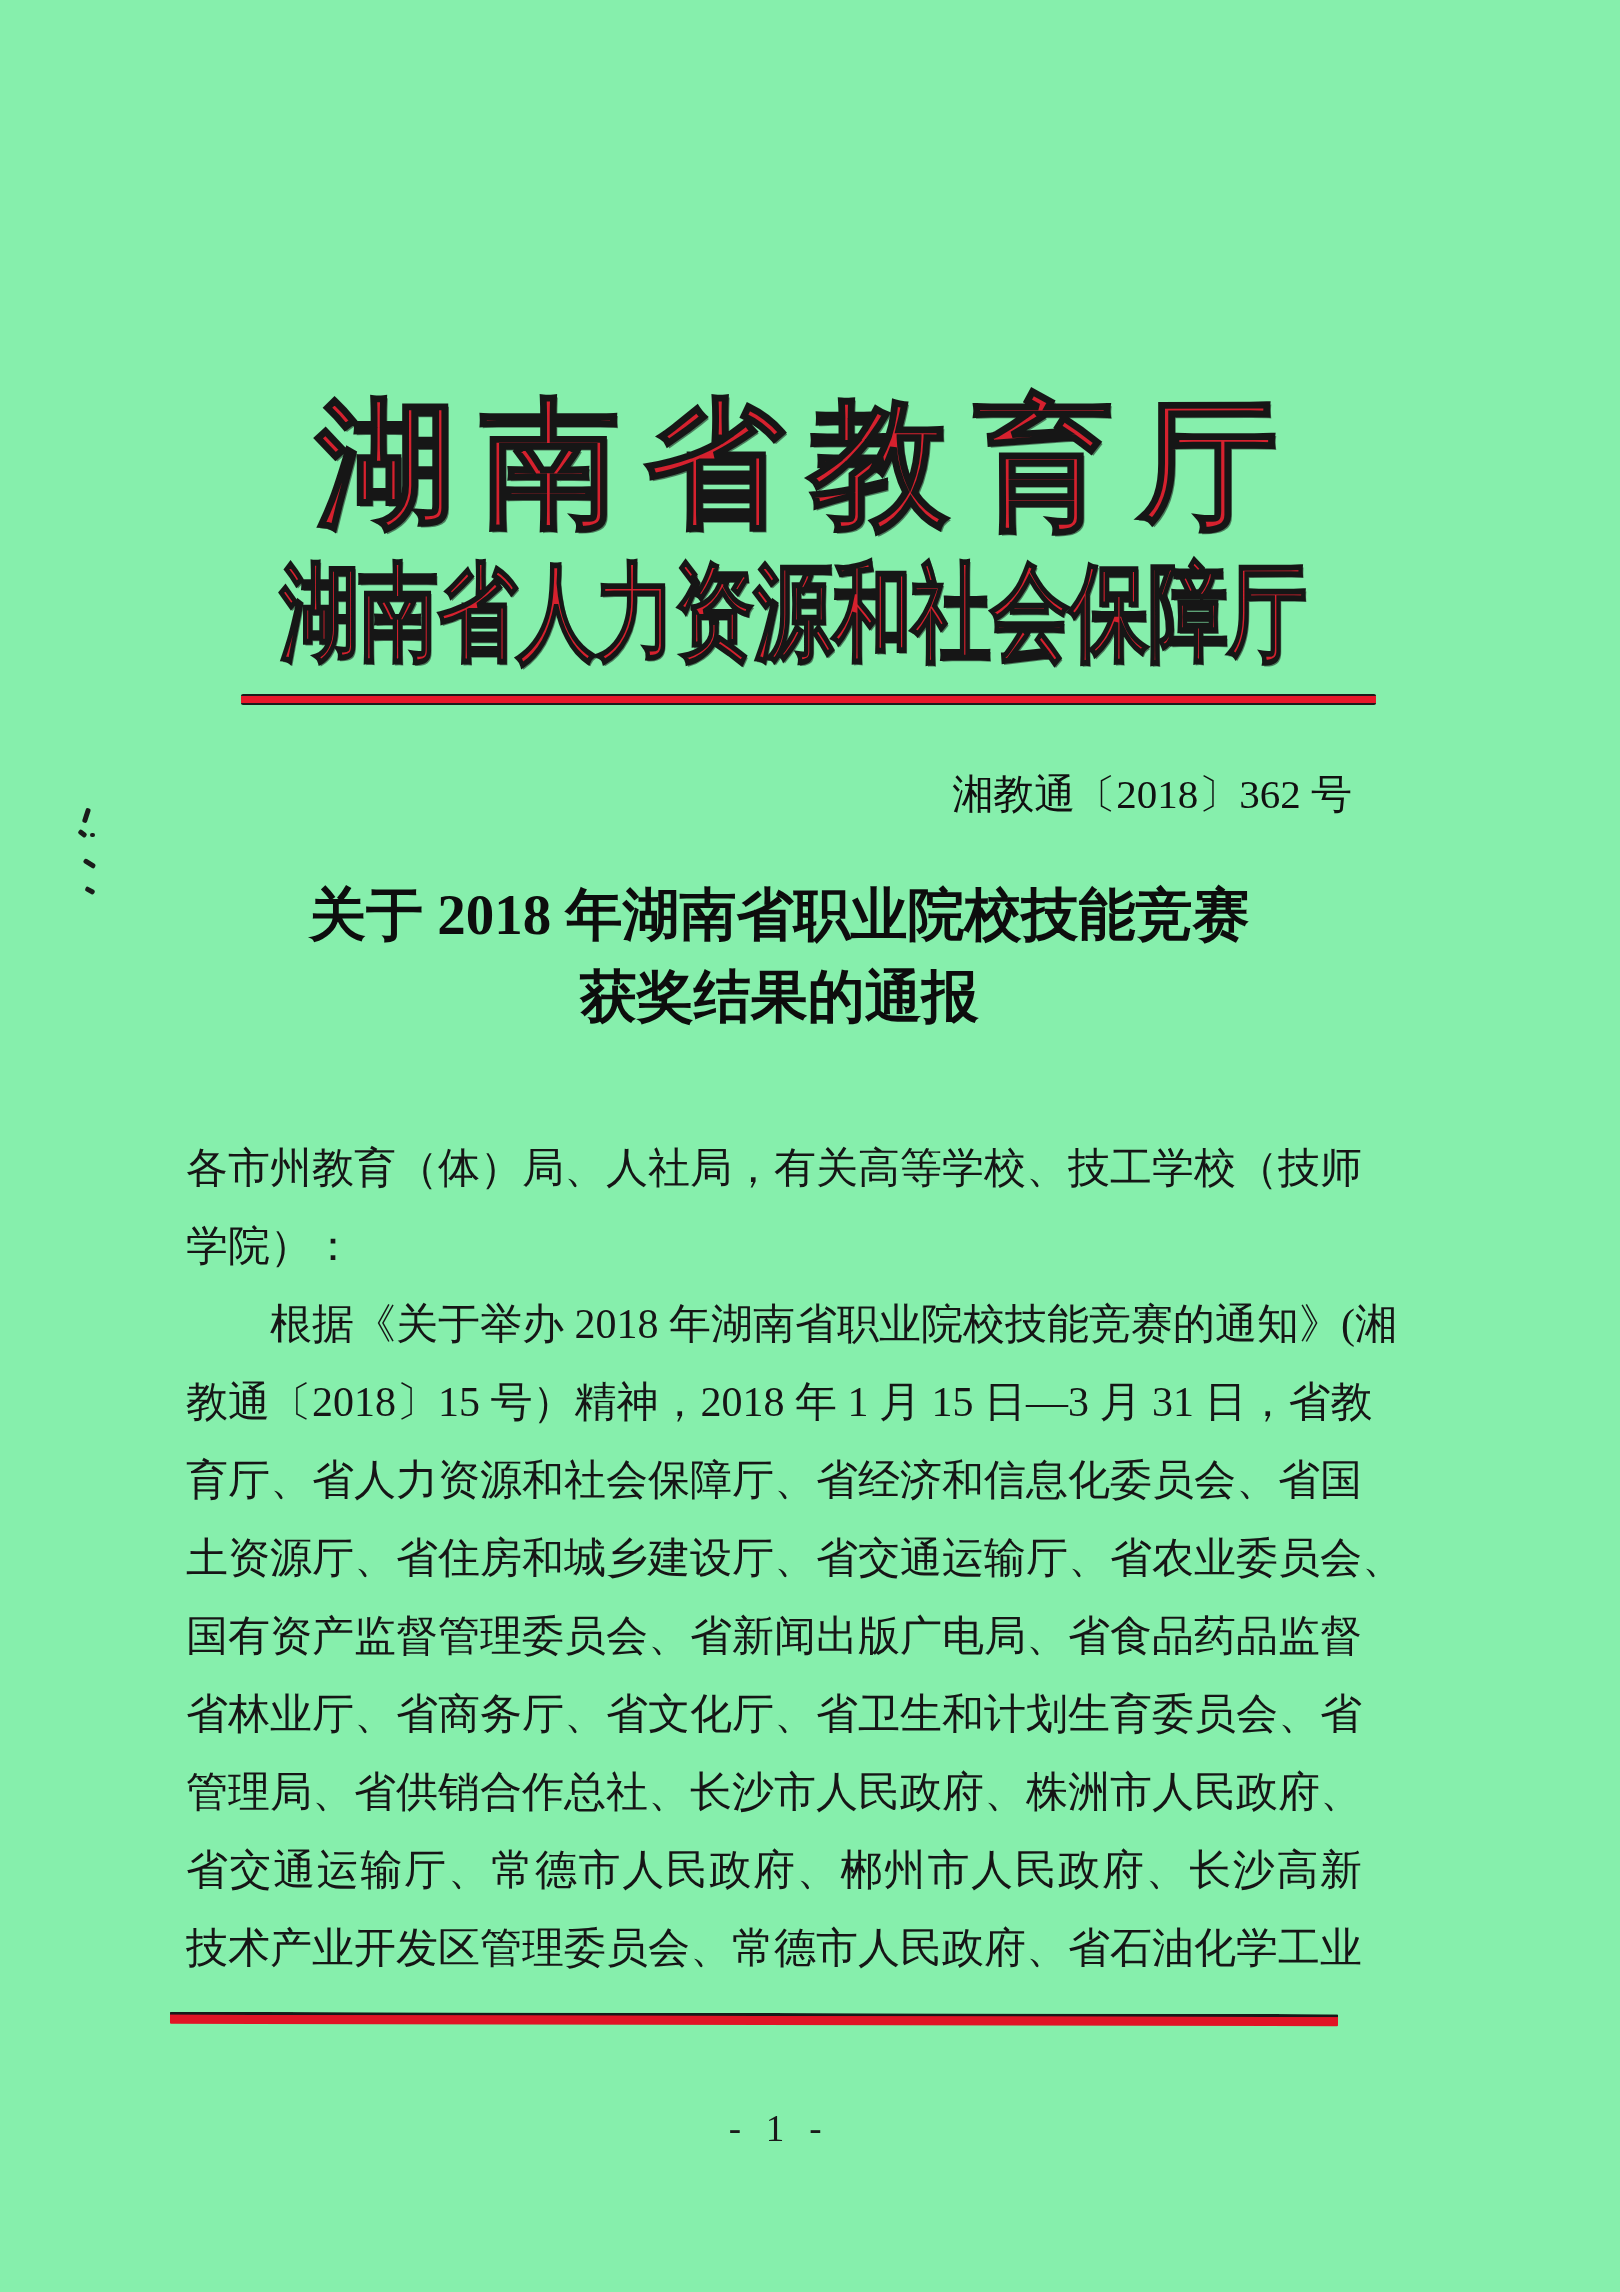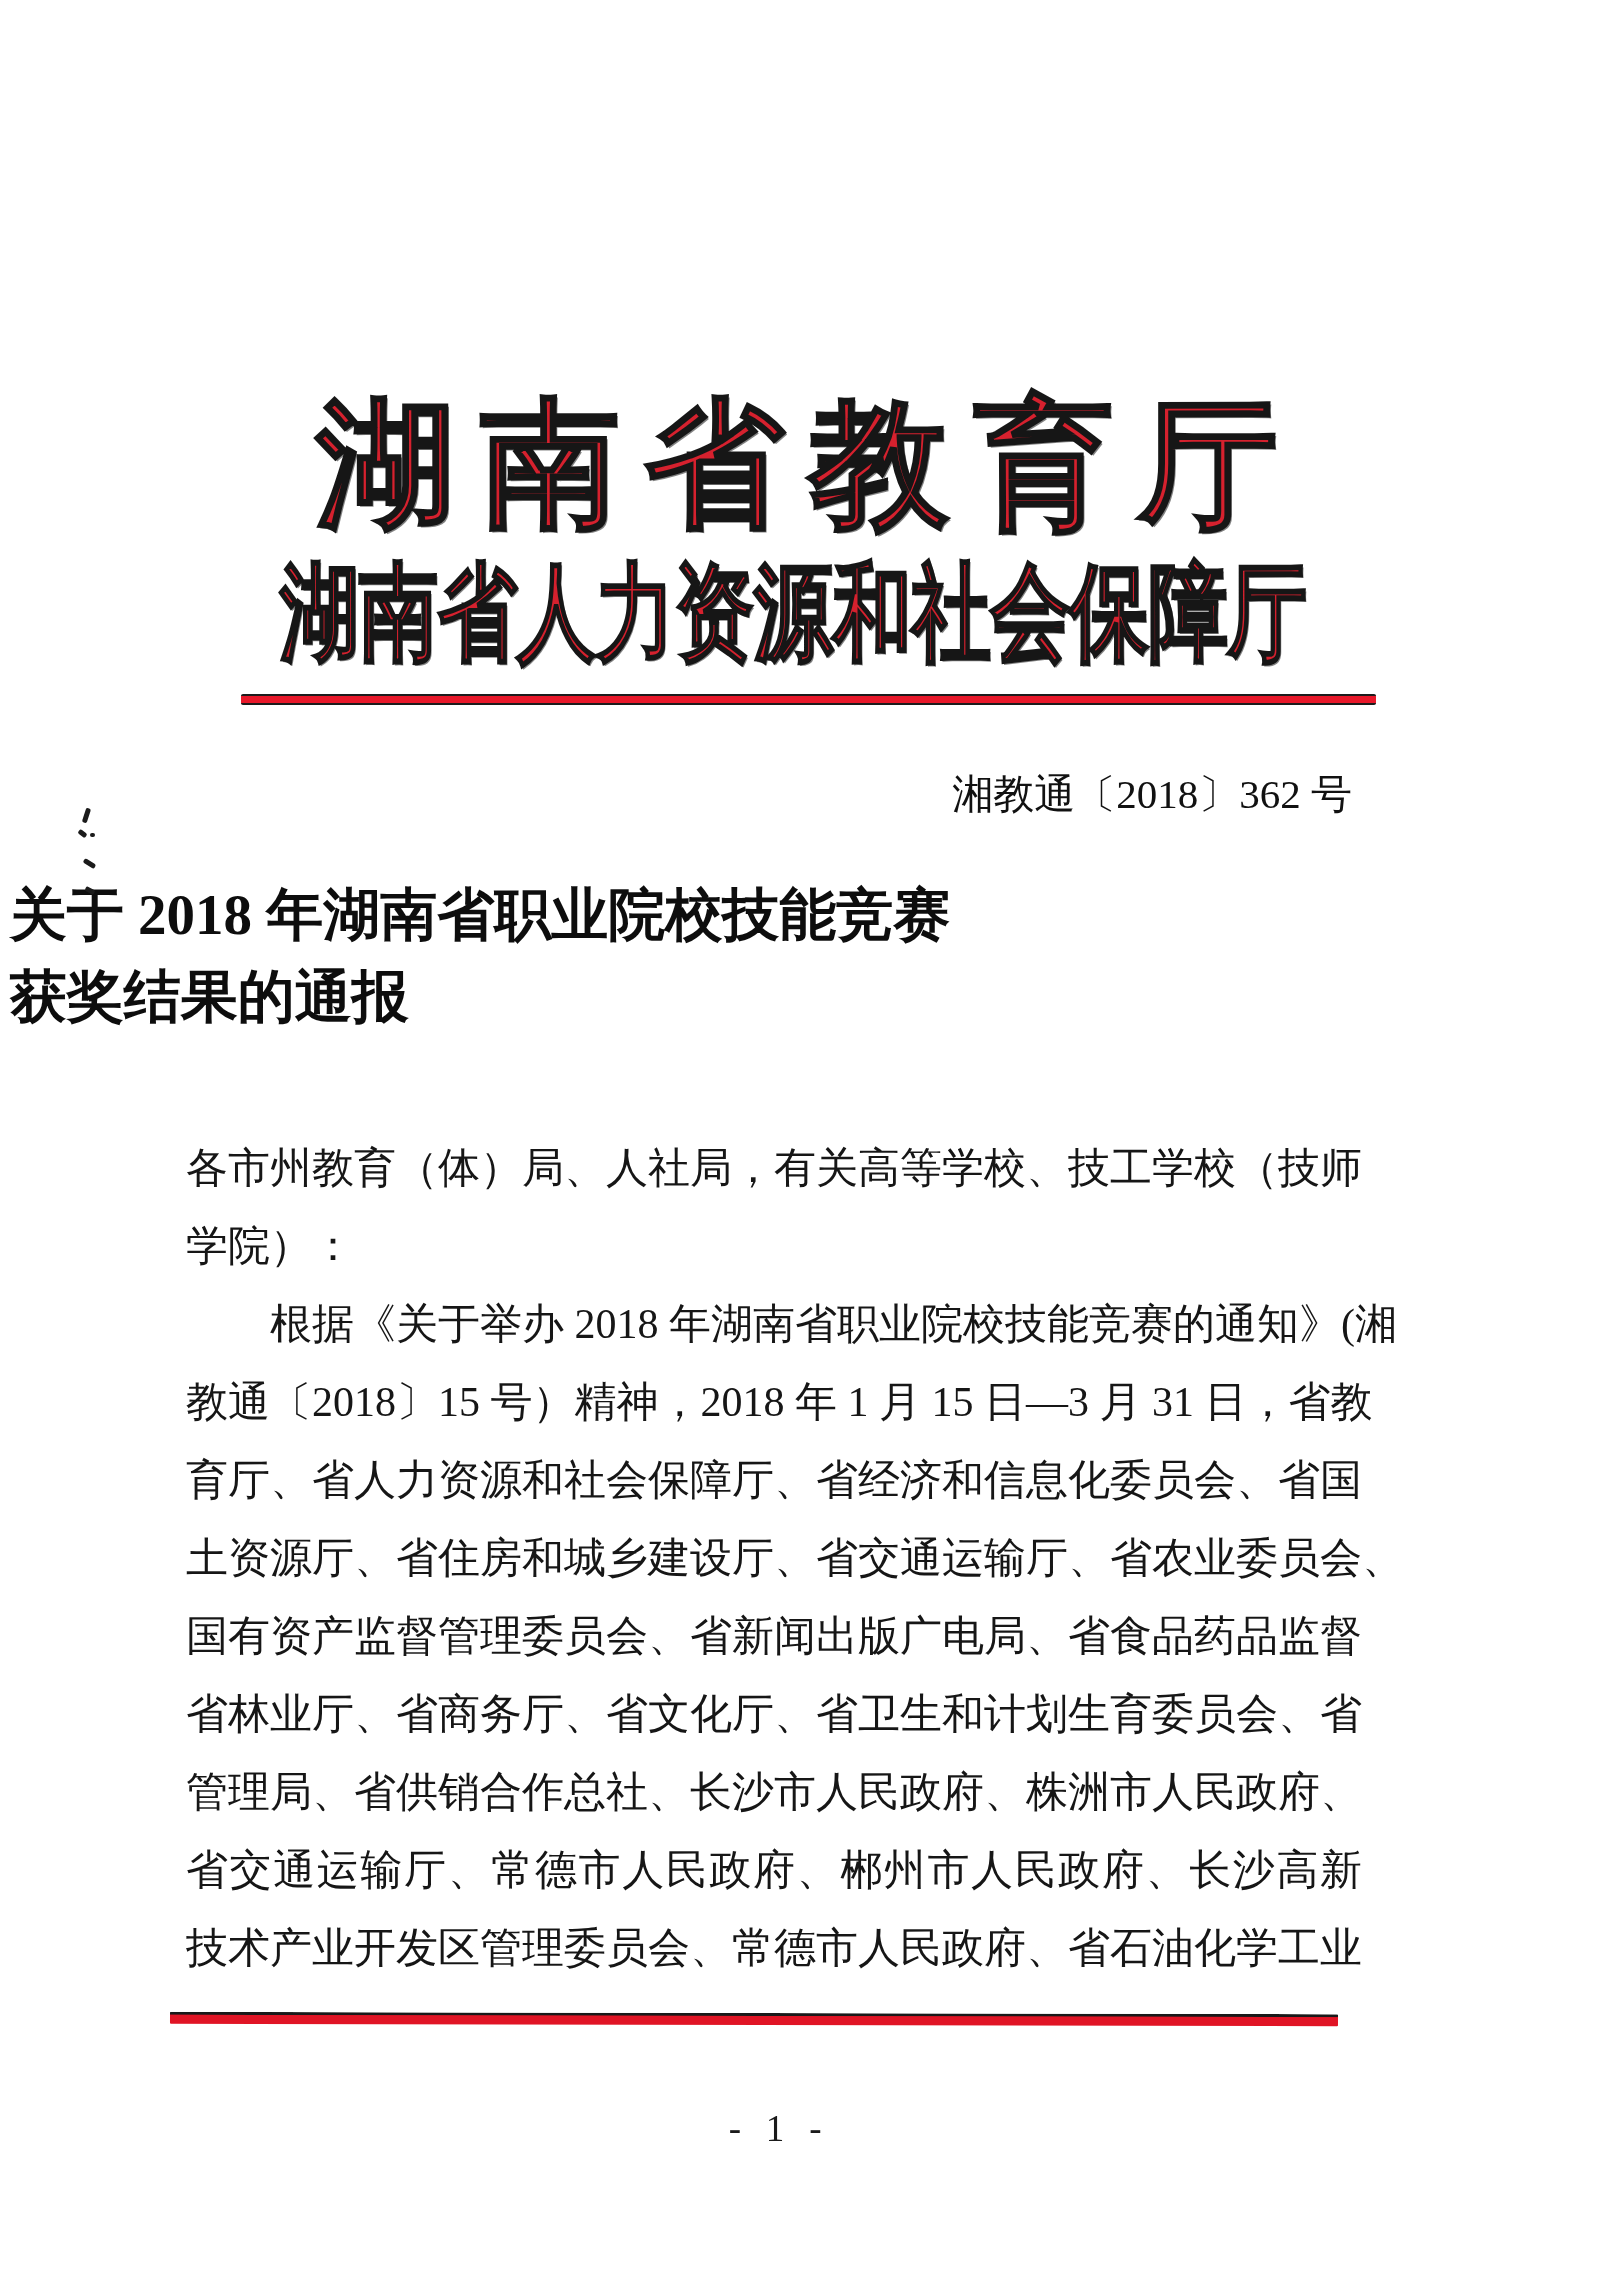--- a/index.html
+++ b/index.html
@@ -1,20 +1,20 @@
 <!DOCTYPE html>
 <html><head>
 <meta charset="utf-8">
 <style>
   html,body{margin:0;padding:0;background:#e9e9e9;}
   .page{
     position:relative;
     width:1620px;height:2293px;
     margin:0 auto;
-    background:#ffffff;
+    background:#86efac;
     overflow:hidden;
     font-family:"Liberation Serif","DejaVu Serif",serif;
     color:#141414;
   }
   
   .hdr1{
     position:absolute;left:316px;top:396px;
     font-size:139px;line-height:1;font-weight:bold;
     letter-spacing:25.5px;white-space:nowrap;
     color:#d6212e;
@@ -39,21 +39,21 @@
     border-radius:2px;
   }
   
   .docnum{
     position:absolute;top:770px;right:268px;
     font-size:41px;line-height:1.2;white-space:nowrap;color:#111;text-align:center;
   }
   
   .title{
     position:absolute;left:9.8px;top:874px;width:1539px;
-    font-weight:bold;
+    text-align:center;font-weight:bold;
     font-size:57px;line-height:82px;color:#0d0d0d;font-family:Liberation Serif, serif;
   }
   
   .body-text{
     position:absolute;left:186px;top:1129px;width:1176px;
     font-size:42px;line-height:78px;color:#161616;
   }
   .bline{
     text-align:justify;
     text-align-last:justify;

